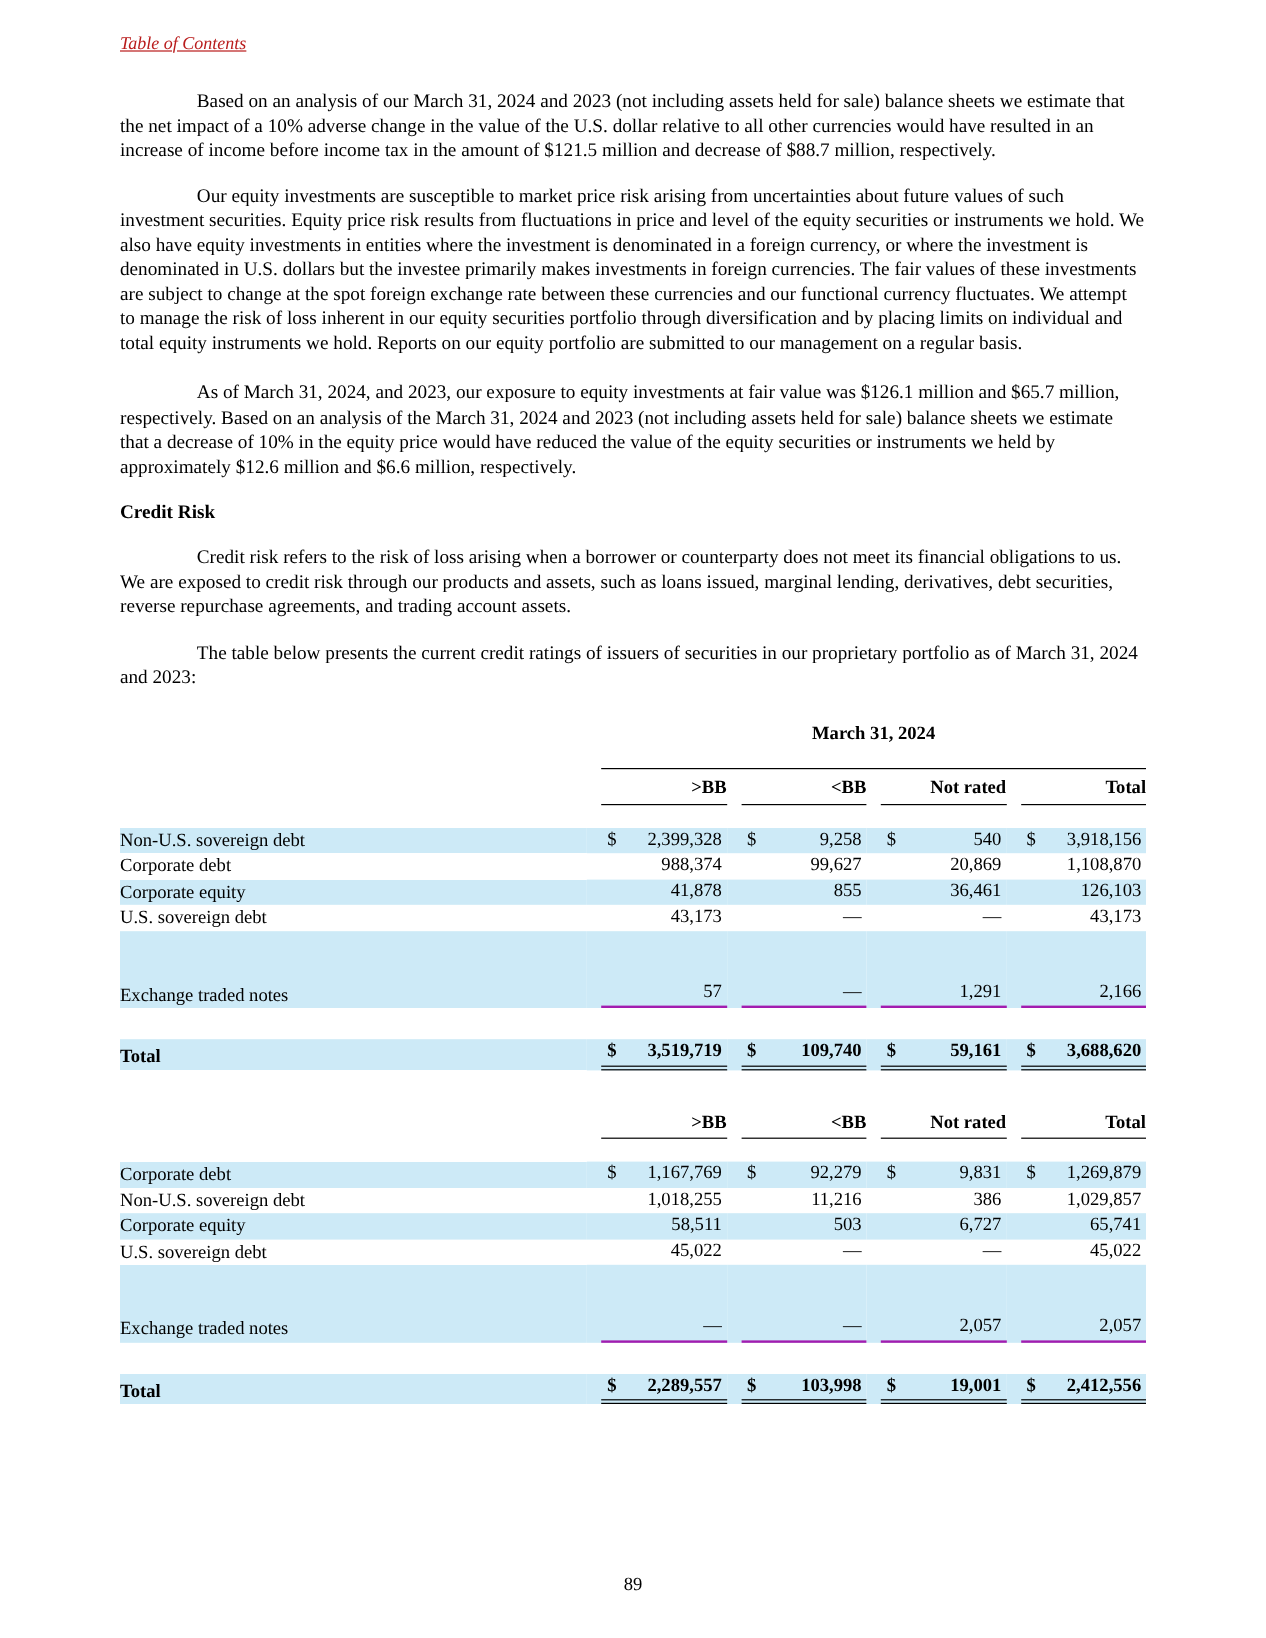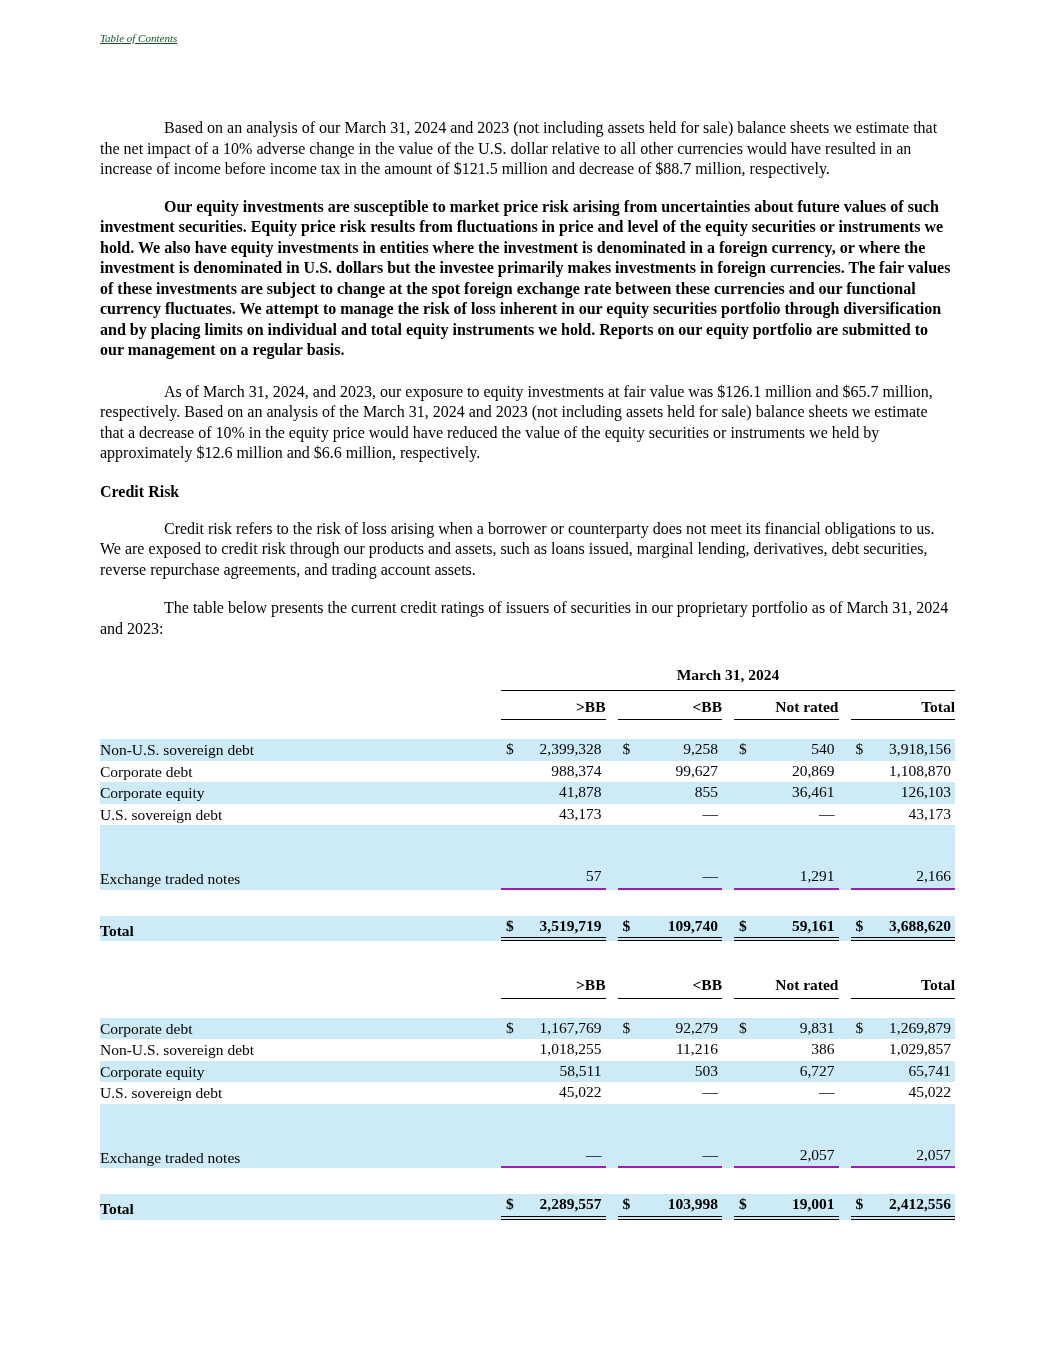--- a/index.html
+++ b/index.html
@@ -8,36 +8,36 @@
     width:1055px; height:1365px;
     margin:0 auto;
     background:#ffffff;
     box-sizing:border-box;
     padding:28px 100px 0 100px;
     font-family:"Liberation Serif","DejaVu Serif",serif;
     color:#000000;
   }
   .toc-link {
     display:inline-block;
-    font-size:11px;
+    font-size:15px;
     font-style:italic;
-    color:#14532d;
+    color:#b91c1c;
     text-decoration:underline;
     margin-bottom:29px;
     cursor:pointer;
   }
   p.body {
     font-size:16px;
     line-height:20.5px;
     margin:0 0 18px 0;
     text-indent:64px;
     text-align:left;
   }
-  p.mb17 { margin-bottom:17px;margin-top:45px; }
-  p.mb21 { margin-bottom:21px;font-weight:bold; }
+  p.mb17 { margin-bottom:17px; }
+  p.mb21 { margin-bottom:21px; }
   p.mb24 { margin-bottom:24px; }
   h3.sec-heading {
     font-size:16px;
     line-height:20px;
     font-weight:bold;
     margin:0 0 16px 0;
   }
   h3.mb17 { margin-bottom:17px; }
 
   table.fin-table {
@@ -58,21 +58,21 @@
     justify-content:space-between;
     align-items:baseline;
     margin-left:12px;
     padding:0 4px 1px 5px;
   }
   .period {
     margin-left:12px;
     text-align:center;
     font-weight:bold;
     border-bottom:1.5px solid #000;
-    padding-bottom:4px;
+    padding-bottom:18px;
   }
   .colhdr {
     margin-left:12px;
     text-align:right;
     font-weight:bold;
     border-bottom:1.5px solid #000;
     padding:4px 0 2px 0;
   }
   tr.hdr-period td, tr.hdr-cols td { padding-top:2px; }
   tr.spacer td { height:19px; }
@@ -502,14 +502,15 @@
         <td class="num">
             <div class="wrap">
               <span>$</span>
               <span>2,412,556</span>
             </div>
           </td>
       </tr>
     </tbody>
   </table>
 
+  <div class="page-num">89</div>
 
 </div>
 
 </body></html>

